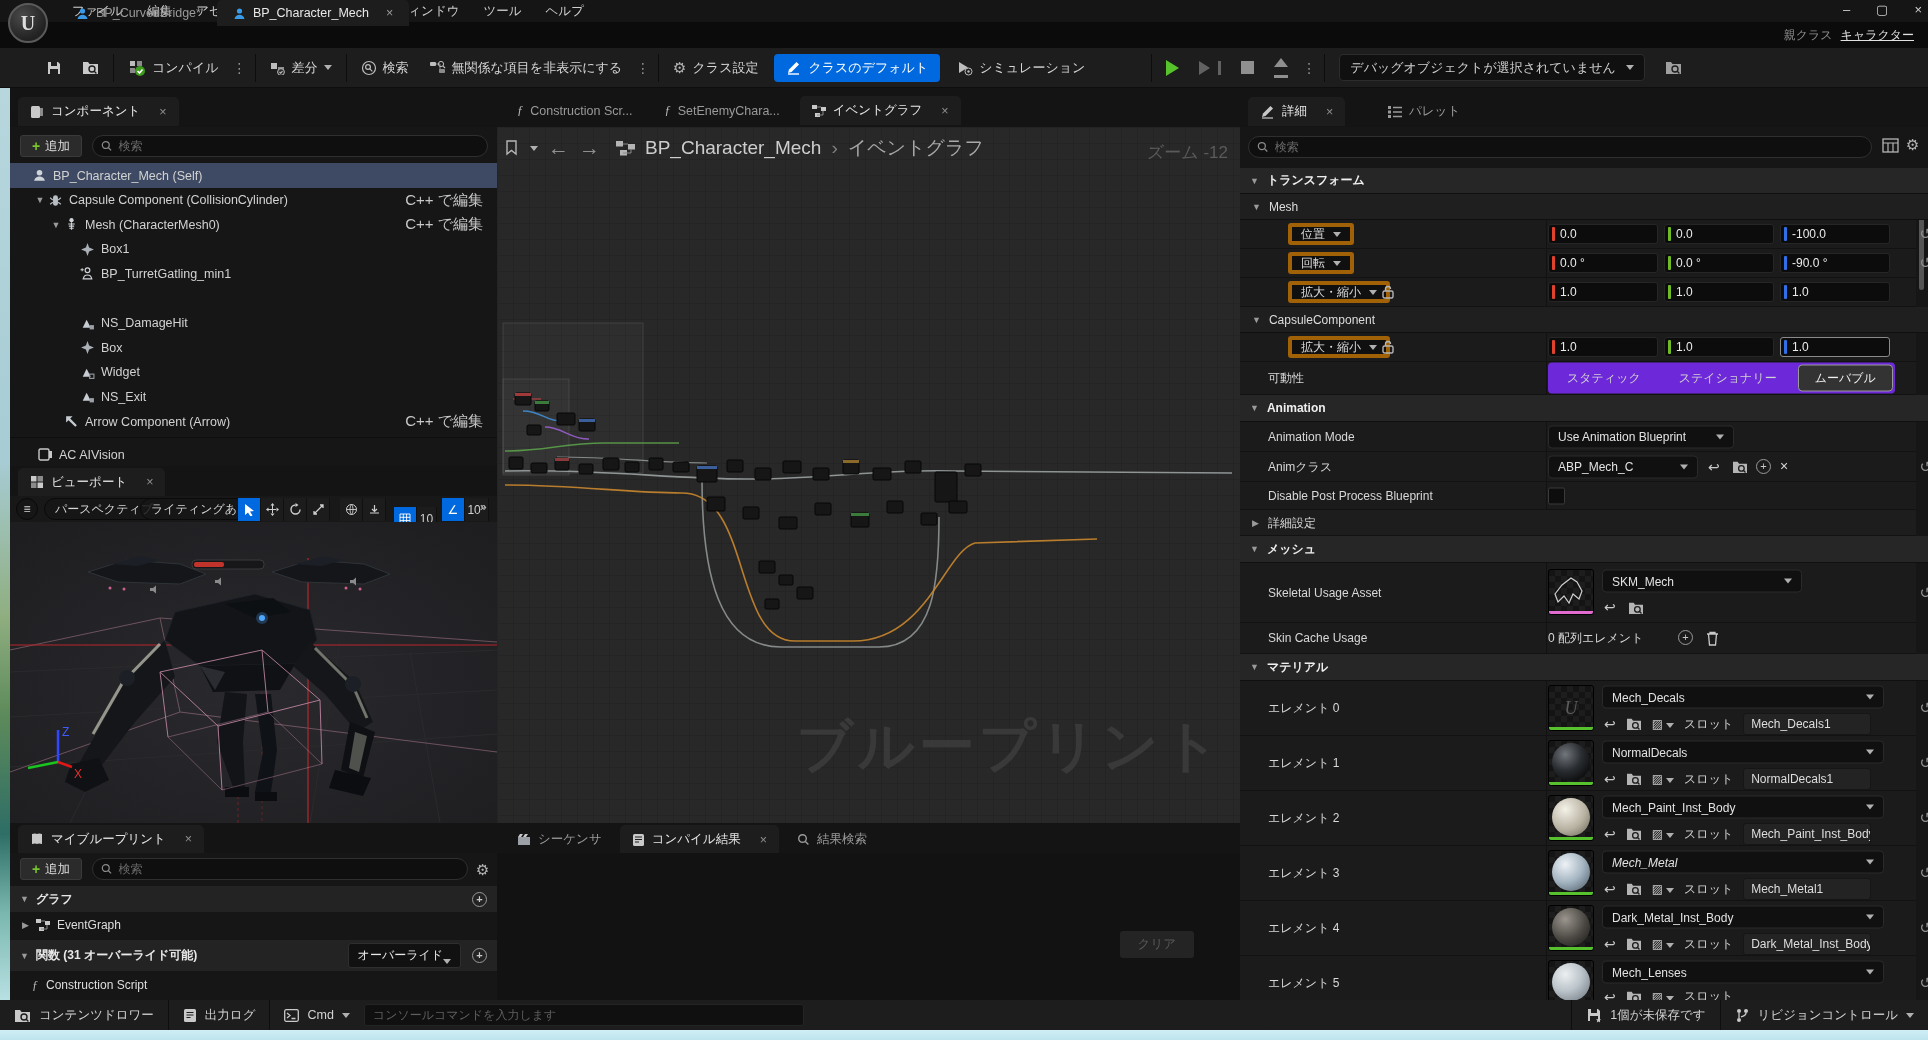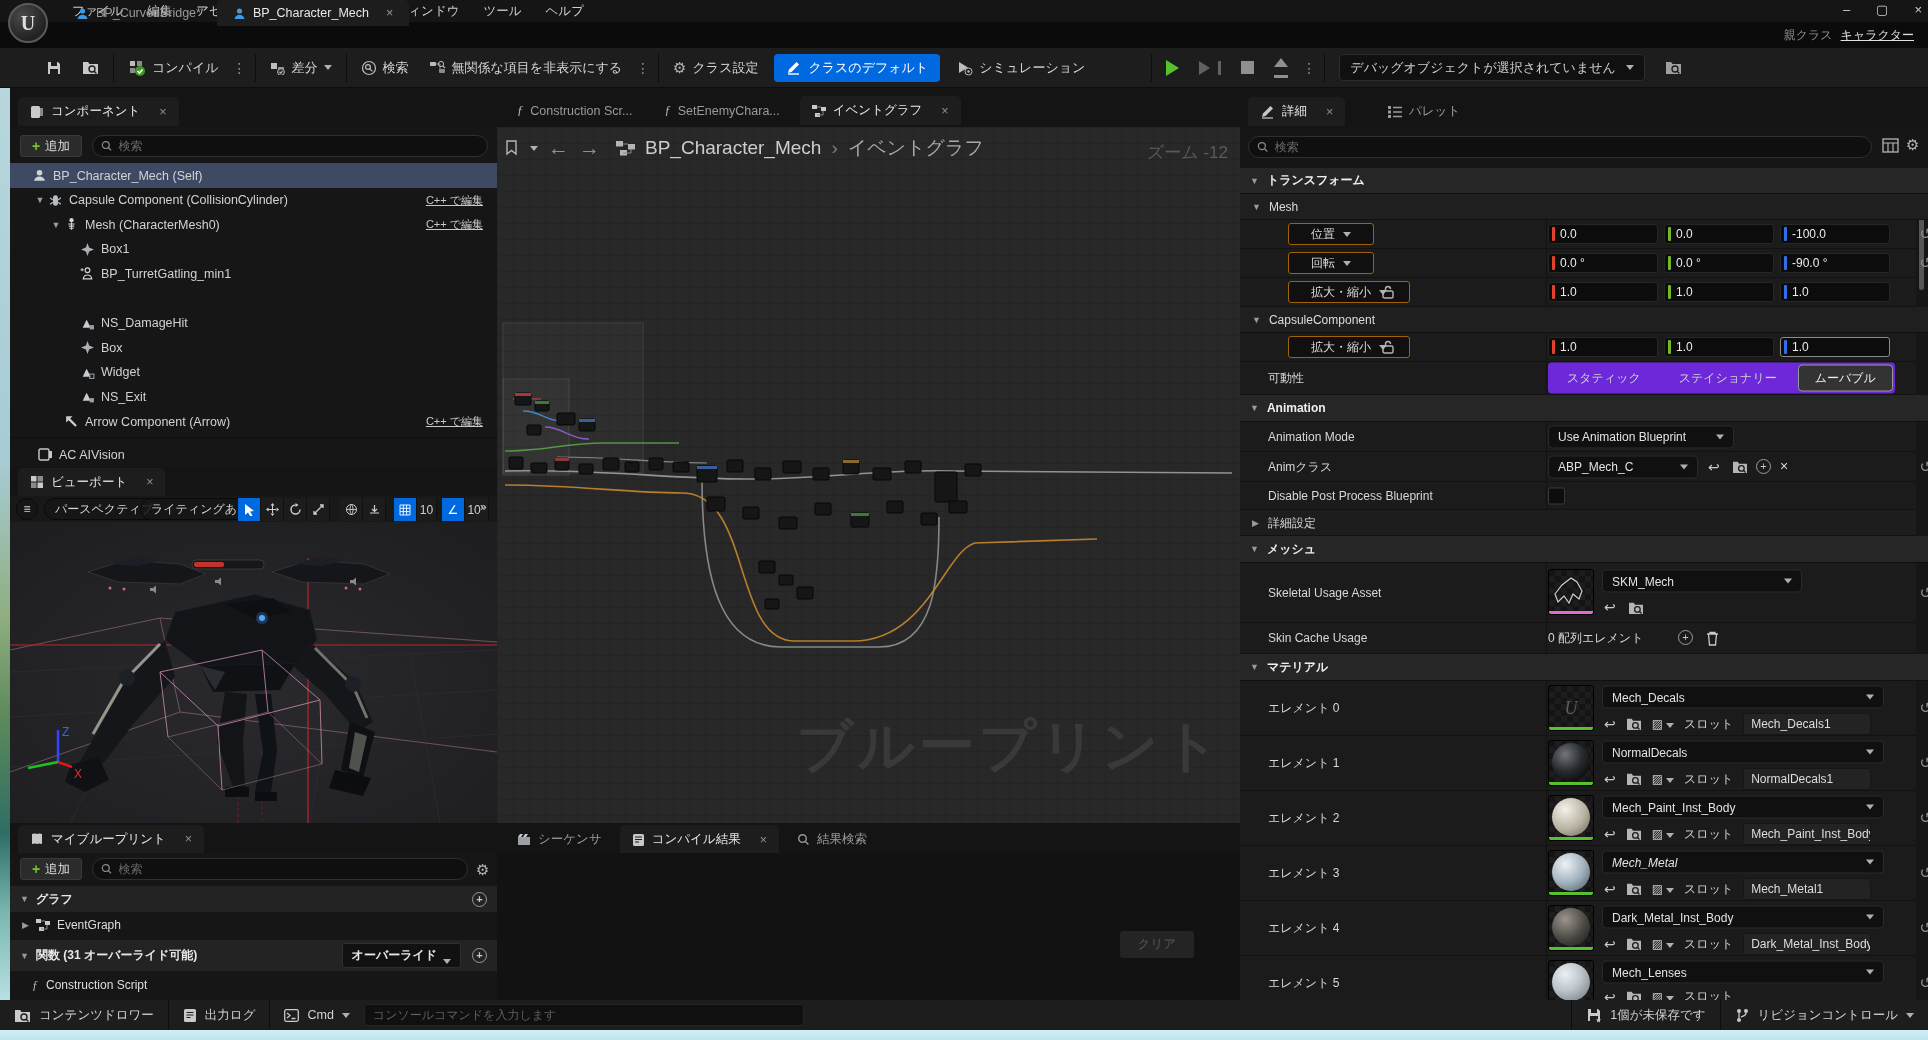--- a/index.html
+++ b/index.html
@@ -49,21 +49,21 @@
   .addbtn{background:#2b2b2b;border:1px solid #3a3a3a;border-radius:3px;color:#ddd;display:flex;align-items:center;gap:5px;justify-content:center;font-size:12.5px}
   .addbtn b{color:#78c42c;font-weight:bold;font-size:14px}
   .gear{color:#b5b5b5;font-size:15px}
   .revert{color:#8f8f8f;font-size:15px}
   .cplus{display:inline-flex;width:15px;height:15px;border:1px solid #9a9a9a;border-radius:50%;color:#c9c9c9;align-items:center;justify-content:center;font-size:11px;line-height:1}
   
   .trow{position:absolute;left:0;width:487px;height:25px;display:flex;align-items:center;font-size:12.5px;color:#d2d2d2}
   .trow.sel{background:#3e4a63}
   .trow .arr{width:12px;color:#9a9a9a;font-size:9px;text-align:center;flex:none}
   .trow .ticon{width:15px;height:15px;flex:none;margin:0 6px 0 2px;display:inline-flex}
-  .trow .edit{position:absolute;right:14px;font-size:11px;color:#c9c9c9;text-decoration:underline}
+  .trow .edit{position:absolute;right:14px;font-size:15px;color:#c9c9c9;}
   
   .vbtn{height:22px;border-radius:11px;background:rgba(22,22,22,.85);border:1px solid #0a0a0a;display:flex;align-items:center;padding:0 10px;color:#d6d6d6;font-size:12px;gap:5px}
   .sqbtn{width:23px;height:23px;background:#1c1c1c;display:flex;align-items:center;justify-content:center;color:#cfcfcf;border-right:1px solid #101010}
   .sqbtn.on{background:#0069e0;color:#fff}
   
   .gcanvas{background-color:#282828;
     background-image:linear-gradient(#242424 1px,transparent 1px),linear-gradient(90deg,#242424 1px,transparent 1px),linear-gradient(#1d1d1d 1px,transparent 1px),linear-gradient(90deg,#1d1d1d 1px,transparent 1px);
     background-size:16px 16px,16px 16px,128px 128px,128px 128px;overflow:hidden}
   .bcrumb{position:absolute;left:8px;top:8px;display:flex;align-items:center;gap:10px;color:#9a9a9a}
   .bigarrow{font-size:21px;color:#8f8f8f;font-weight:bold}
@@ -71,21 +71,21 @@
   .bsep{font-size:19px;color:#808080}
   .bleaf{font-size:19px;color:#a8a8a8}
   .zoomlbl{position:absolute;right:12px;top:14px;font-size:17px;color:#5a5a5a}
   .watermark{position:absolute;right:16px;top:582px;font-size:56px;font-weight:bold;color:#393939;letter-spacing:4px}
   
   .dsec{position:absolute;left:0;width:688px;background:#262626;display:flex;align-items:center;gap:8px;padding-left:10px;font-weight:bold;color:#efefef;font-size:12px;border-bottom:1px solid #101010}
   .dsub{position:absolute;left:0;width:688px;background:#1f1f1f;display:flex;align-items:center;gap:8px;padding-left:12px;color:#dcdcdc;font-size:12px;border-bottom:1px solid #101010}
   .drow{position:absolute;left:0;width:676px;background:#1b1b1b;border-bottom:1px solid #121212}
   .drow .lbl{position:absolute;left:28px;top:50%;transform:translateY(-50%);color:#d8d8d8;font-size:12px;white-space:nowrap}
   .colsep{position:absolute;left:306px;top:0;bottom:0;width:1px;background:#121212}
-  .pdrop{position:absolute;left:48px;top:50%;transform:translateY(-50%);background:#101010;border:1px solid #a16207;border-radius:3px;height:22px;display:flex;align-items:center;gap:8px;padding:0 22px;color:#dcdcdc}
+  .pdrop{position:absolute;left:48px;top:50%;transform:translateY(-50%);background:#101010;border:4px solid #a16207;border-radius:3px;height:22px;display:flex;align-items:center;gap:8px;padding:0 9px;color:#dcdcdc}
   .vec{position:absolute;top:50%;transform:translateY(-50%);width:110px;height:20px;background:#0c0c0c;border:1px solid #262626;border-radius:3px;display:flex;align-items:center;overflow:hidden}
   .vec.focus{border-color:#8a8a8a}
   .vec i{width:3px;height:14px;margin:0 5px 0 3px;border-radius:1px}
   .vec span{color:#ececec;font-size:12px}
   .bar-r{background:#e0422e}.bar-g{background:#6fba26}.bar-b{background:#2f6fe8}
   .rvt{position:absolute;right:10px;top:50%;transform:translateY(-50%)}
   .lock{position:absolute;left:142px;top:50%;transform:translateY(-50%)}
   .mob{position:absolute;left:308px;top:50%;transform:translateY(-50%);background:#6d28d9;border-radius:4px;display:flex;padding:2px;gap:4px}
   .mob span{padding:4px 16px;color:#d2d2d2;border:1px solid transparent;border-radius:4px}
   .mob span.on{background:#333;border-color:#9a9a9a;color:#f0f0f0}
@@ -460,21 +460,21 @@
             <circle cx="6.5" cy="6.5" r="5" fill="none" stroke="#cfcfcf"></circle>
             <path d="M1.5 6.5h10M6.5 1.5c2 2.5 2 7.5 0 10c-2-2.5-2-7.5 0-10z" fill="none" stroke="#cfcfcf" stroke-width=".9"></path>
           </svg>
         </div>
       <div class="sqbtn">
           <svg width="13" height="13" viewBox="0 0 13 13">
             <path d="M2 10h9M6.5 2v6M4 6l2.5 2.5L9 6" fill="none" stroke="#cfcfcf" stroke-width="1.2"></path>
           </svg>
         </div>
     </div>
-    <div class="abs" style="left:384px;top:2px;display:flex;align-items:center">
+    <div class="abs" style="left:384px;top:11px;display:flex;align-items:center">
       <div class="sqbtn on">
           <svg width="12" height="12" viewBox="0 0 12 12">
             <path d="M1 1h10v10H1zM1 4.3h10M1 7.6h10M4.3 1v10M7.6 1v10" fill="none" stroke="#fff" stroke-width=".9"></path>
           </svg>
         </div>
       <div class="sqbtn" style="width:20px">
           <span>10</span>
         </div>
     </div>
     <div class="abs" style="left:432px;top:2px;display:flex;align-items:center">
@@ -611,21 +611,21 @@
           <rect x="0" y="0" width="5" height="4" fill="#c9c9c9"></rect>
           <rect x="9" y="2" width="5" height="4" fill="#c9c9c9"></rect>
           <rect x="3" y="8" width="5" height="4" fill="#c9c9c9"></rect>
           <path d="M5 2h4M5 10h6V6" stroke="#8a8a8a" fill="none"></path>
         </svg>
       <span style="color:#dedede">EventGraph</span>
     </div>
     <div class="abs" style="left:0;top:87px;width:487px;height:31px;background:#232323;display:flex;align-items:center;padding:0 10px;font-weight:bold;color:#e8e8e8">
       <span style="font-size:9px;color:#9a9a9a;margin-right:7px">▼</span>
         <span>関数 (31 オーバーライド可能)</span>
-      <span style="position:absolute;right:36px;background:#111;border:1px solid #2e2e2e;border-radius:3px;padding:3px 9px;font-weight:bold;display:flex;align-items:flex-end;gap:6px">
+      <span style="position:absolute;right:36px;background:#111;border:1px solid #2e2e2e;border-radius:3px;padding:3px 9px;font-weight:normal;display:flex;align-items:flex-end;">
           <span>オーバーライド</span>
           <span class="chev"></span>
         </span>
       <span class="cplus" style="position:absolute;right:10px">+</span>
     </div>
     <div class="abs" style="left:0;top:120px;width:487px;height:24px;display:flex;align-items:center;padding-left:22px;gap:8px">
       <span style="color:#b9b9b9;font-style:italic;font-family:'Liberation Serif',serif">ƒ</span>
       <span style="color:#dedede">Construction Script</span>
     </div>
   </div>

